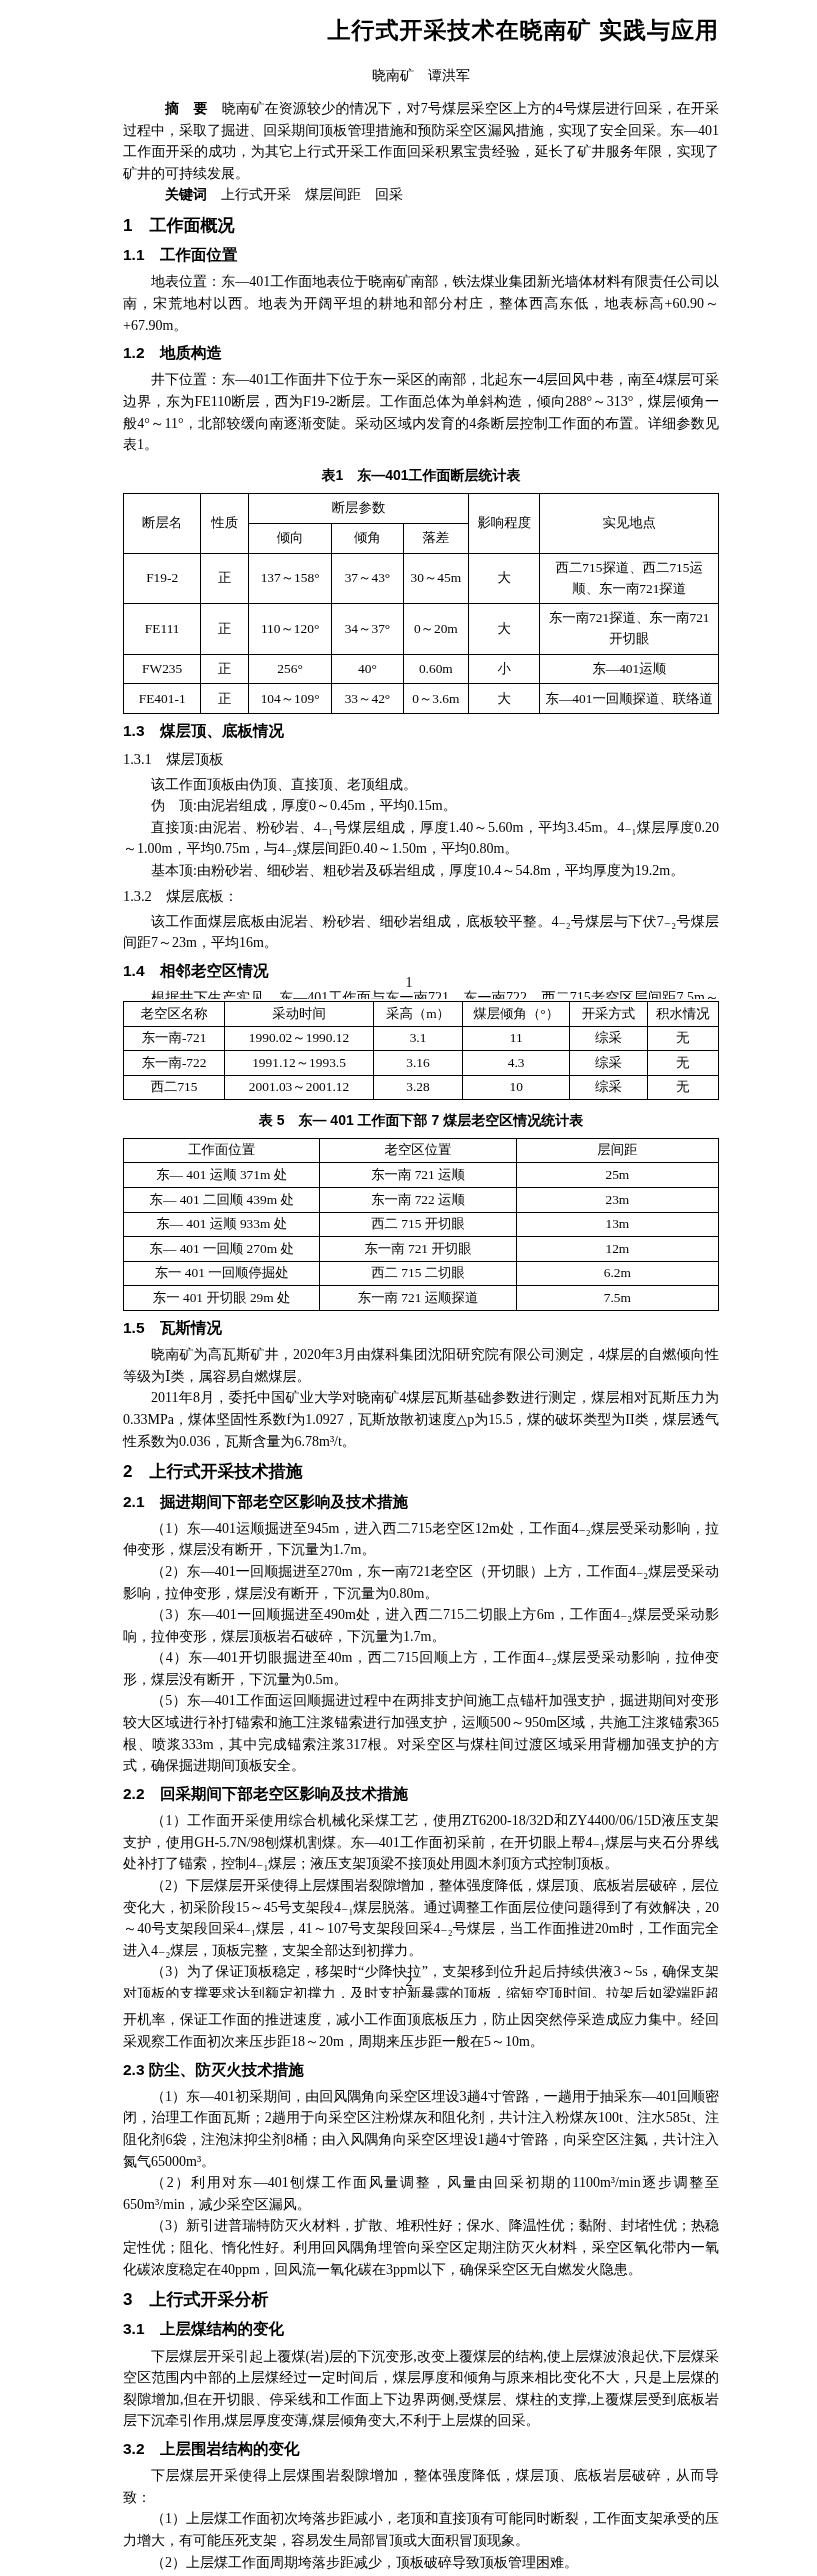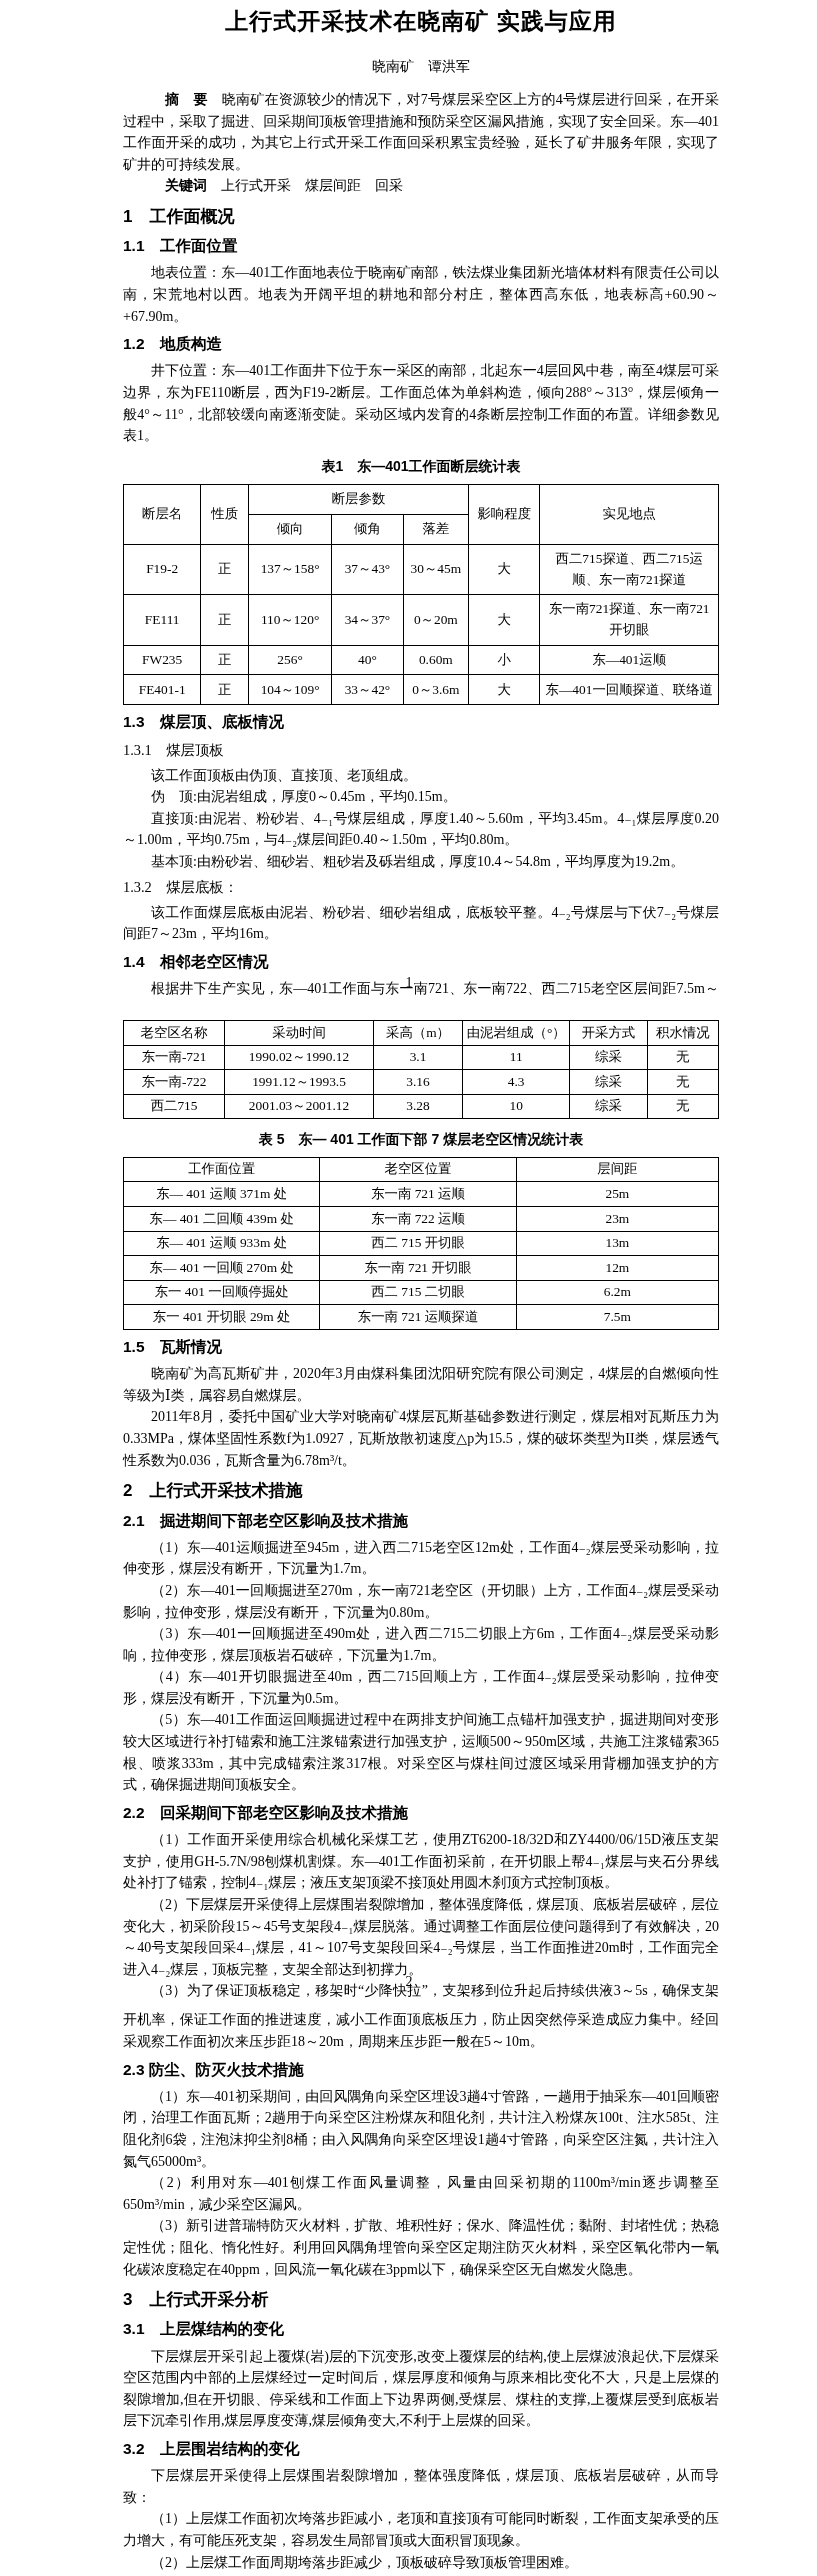--- a/index.html
+++ b/index.html
@@ -2,21 +2,21 @@
 <html style="font-size:8.2px"><head>
 <meta charset="utf-8">
 <style>
   html,body{margin:0;padding:0;background:#ffffff;}
   .doc{width:818px;margin:0;background:#ffffff;color:#000;}
   .page{position:relative;width:818px;box-sizing:border-box;background:#ffffff;overflow:hidden;}
   .page-1,.page-2{height:999px;}
   .page-3{height:998px;}
   .content{padding:0 99px 0 123px;}
   .doc-title{font-family:"Liberation Sans","DejaVu Sans",sans-serif;font-weight:bold;font-size:23px;
-    text-align:center;letter-spacing:1px;padding-top:6px;margin:0 0 0 0;}
+    text-align:right;letter-spacing:1px;padding-top:15px;margin:0 0 0 0;}
   .author-line{font-family:"Liberation Serif","DejaVu Serif",serif;font-size:14px;text-align:center;
     margin:20.6px 0 13.4px 0;}
   .p{font-family:"Liberation Serif","DejaVu Serif",serif;font-size:14px;line-height:21.6px;
     text-align:justify;text-indent:2em;margin:0;}
   .p.abs{text-indent:3em;}
   .p.noindent{text-indent:0;}
   .lbl{font-family:"Liberation Sans","DejaVu Sans",sans-serif;font-weight:bold;}
   .h2{font-family:"Liberation Sans","DejaVu Sans",sans-serif;font-weight:bold;font-size:17px;
     line-height:25px;margin:7.2px 0 5.2px 0;}
   .h3{font-family:"Liberation Sans","DejaVu Sans",sans-serif;font-weight:bold;font-size:15.5px;
@@ -26,21 +26,21 @@
   .tbl-caption{font-family:"Liberation Sans","DejaVu Sans",sans-serif;font-weight:bold;font-size:14px;
     text-align:center;margin:11.3px 0 8.2px 0;}
   table{width:100%;border-collapse:collapse;table-layout:fixed;
     font-family:"Liberation Serif","DejaVu Serif",serif;font-size:13.4px;color:#000;}
   table.grid{border:1px solid #000;}
   table.grid th,table.grid td{border:0.5px solid #000;text-align:center;vertical-align:middle;
     font-weight:normal;padding:4.1px 3.1px;line-height:20.6px;}
   table.compact th,table.compact td{padding:1.5px 3.1px;line-height:20.6px;}
   .page-footer{position:absolute;bottom:8.2px;left:0;width:100%;text-align:center;
     font-family:"Liberation Serif","DejaVu Serif",serif;font-size:14px;}
-  .t2wrap{margin-top:21px;}
+  .t2wrap{margin-top:2px;}
 </style>
 </head>
 <body>
 
 <div class="doc">
 
   <div class="page page-1">
     <div class="content">
       <h1 class="doc-title">上行式开采技术在晓南矿 实践与应用</h1>
       <div class="author-line">晓南矿　谭洪军</div>
@@ -144,21 +144,21 @@
               <col style="width:15%">
           <col style="width:18%">
               <col style="width:13%">
               <col style="width:12%">
         </colgroup>
         <tbody>
               <tr>
           <th>老空区名称</th>
           <th>采动时间</th>
           <th>采高（m）</th>
-          <th>由泥岩组成（°）</th>
+          <th>煤层倾角（°）</th>
           <th>开采方式</th>
           <th>积水情况</th>
         </tr>
         <tr>
           <td>东一南-721</td>
           <td>1990.02～1990.12</td>
           <td>3.1</td>
           <td>11</td>
           <td>综采</td>
           <td>无</td>

